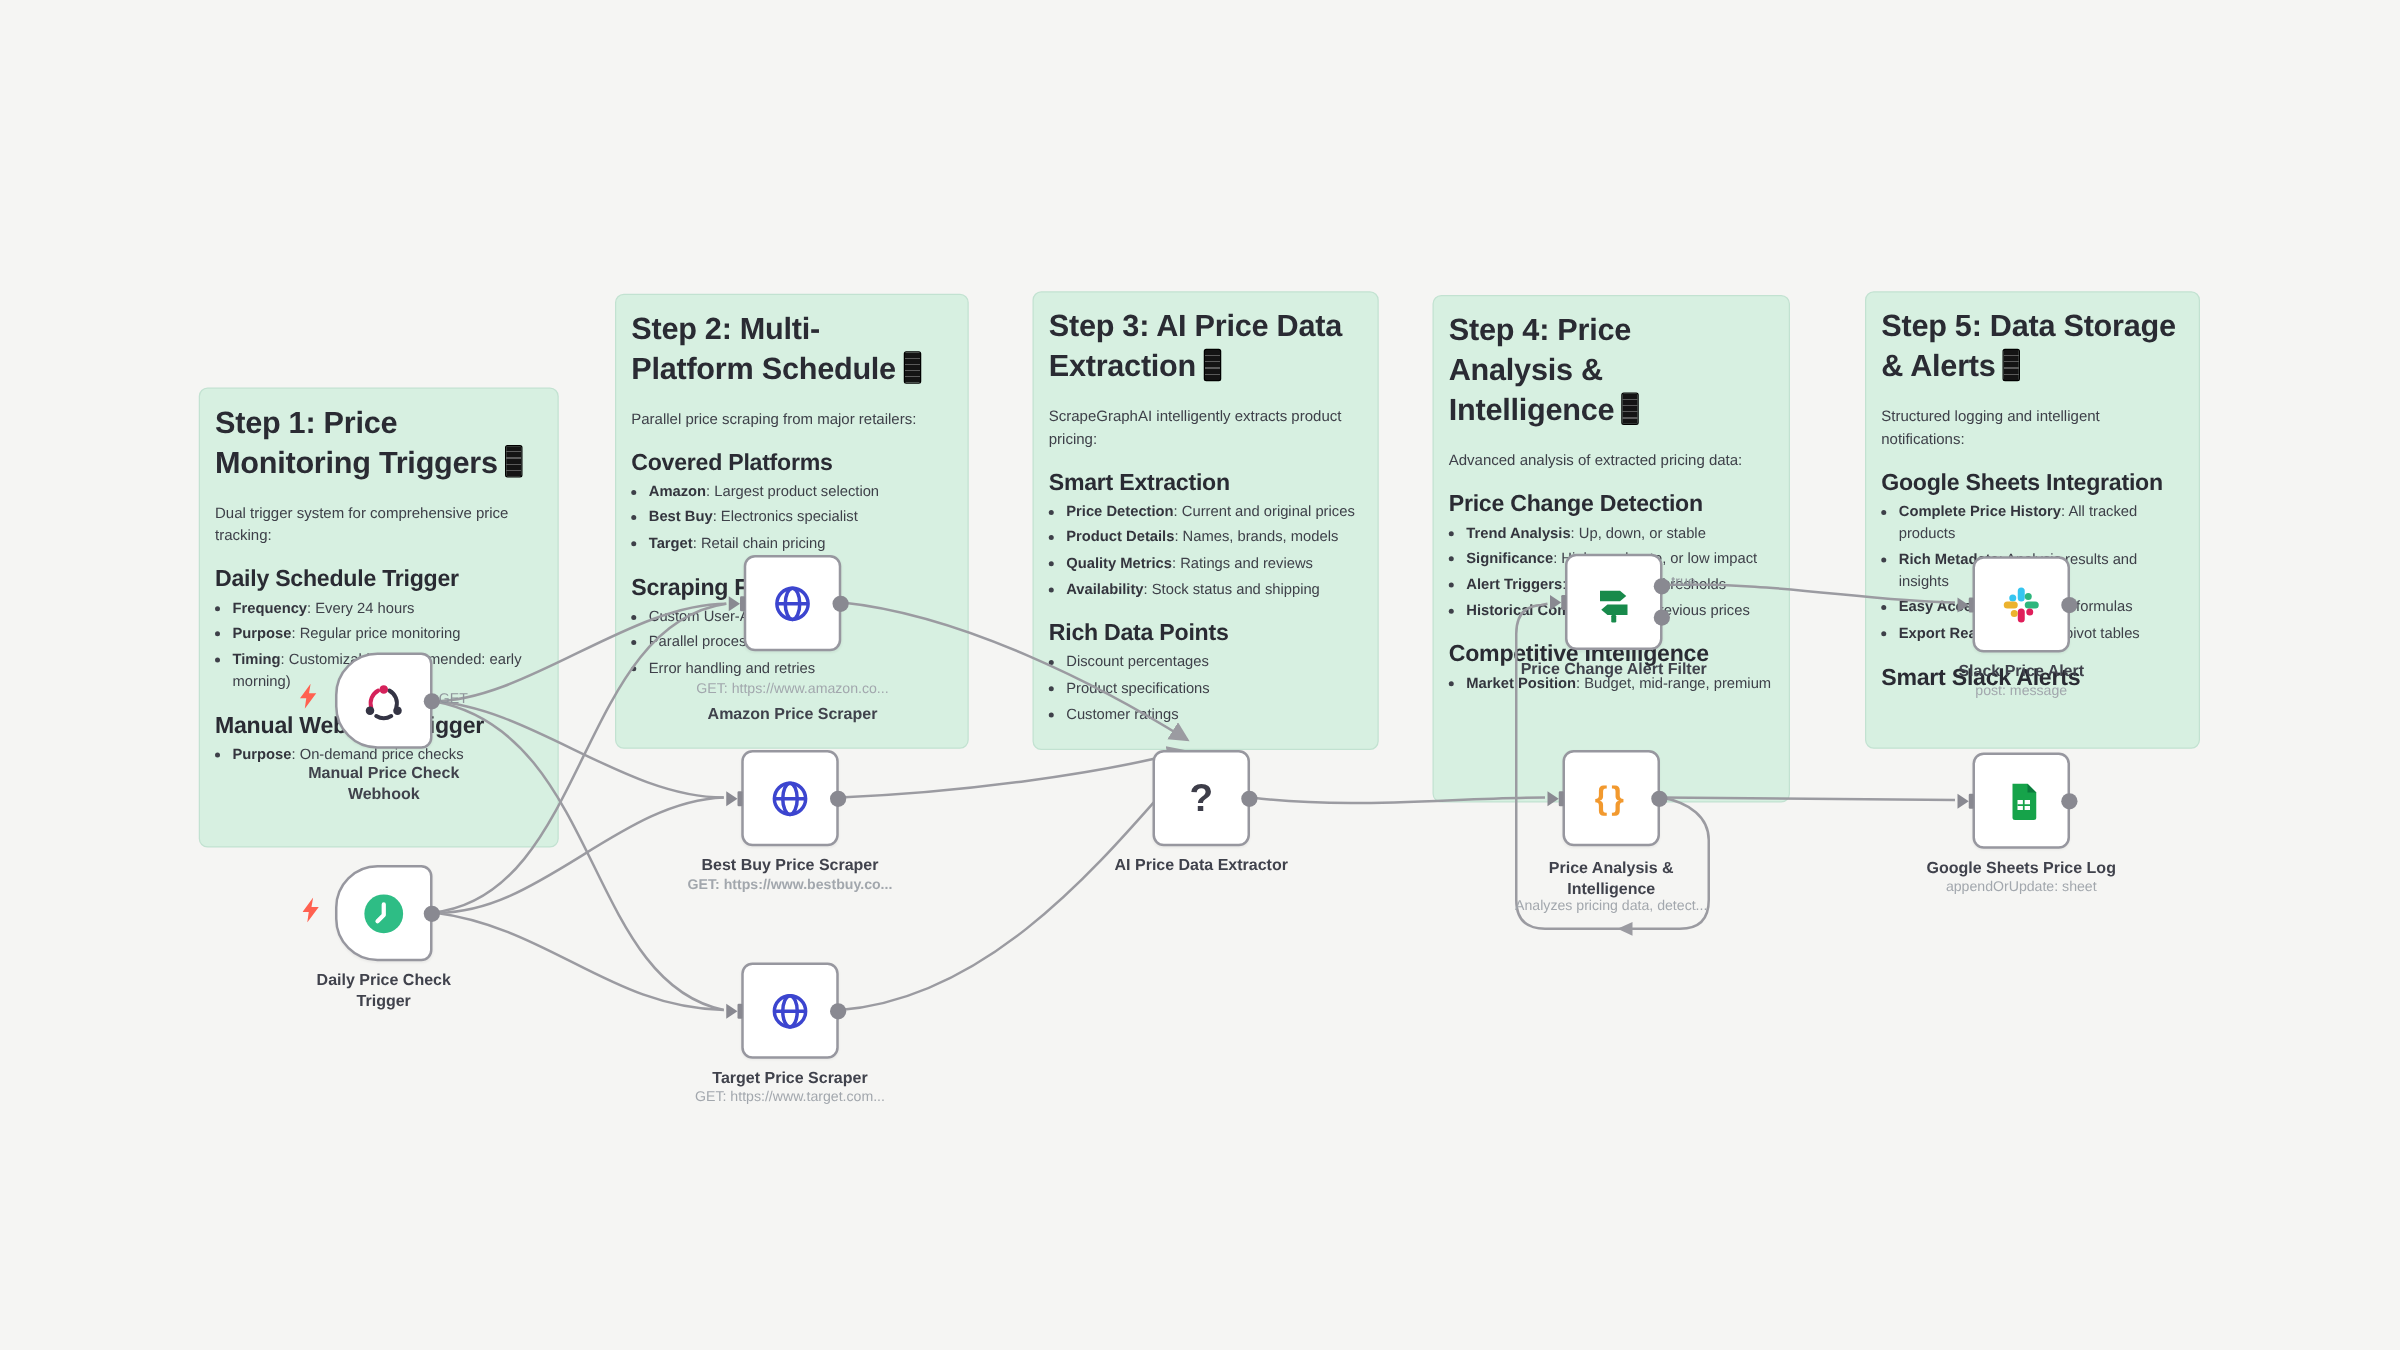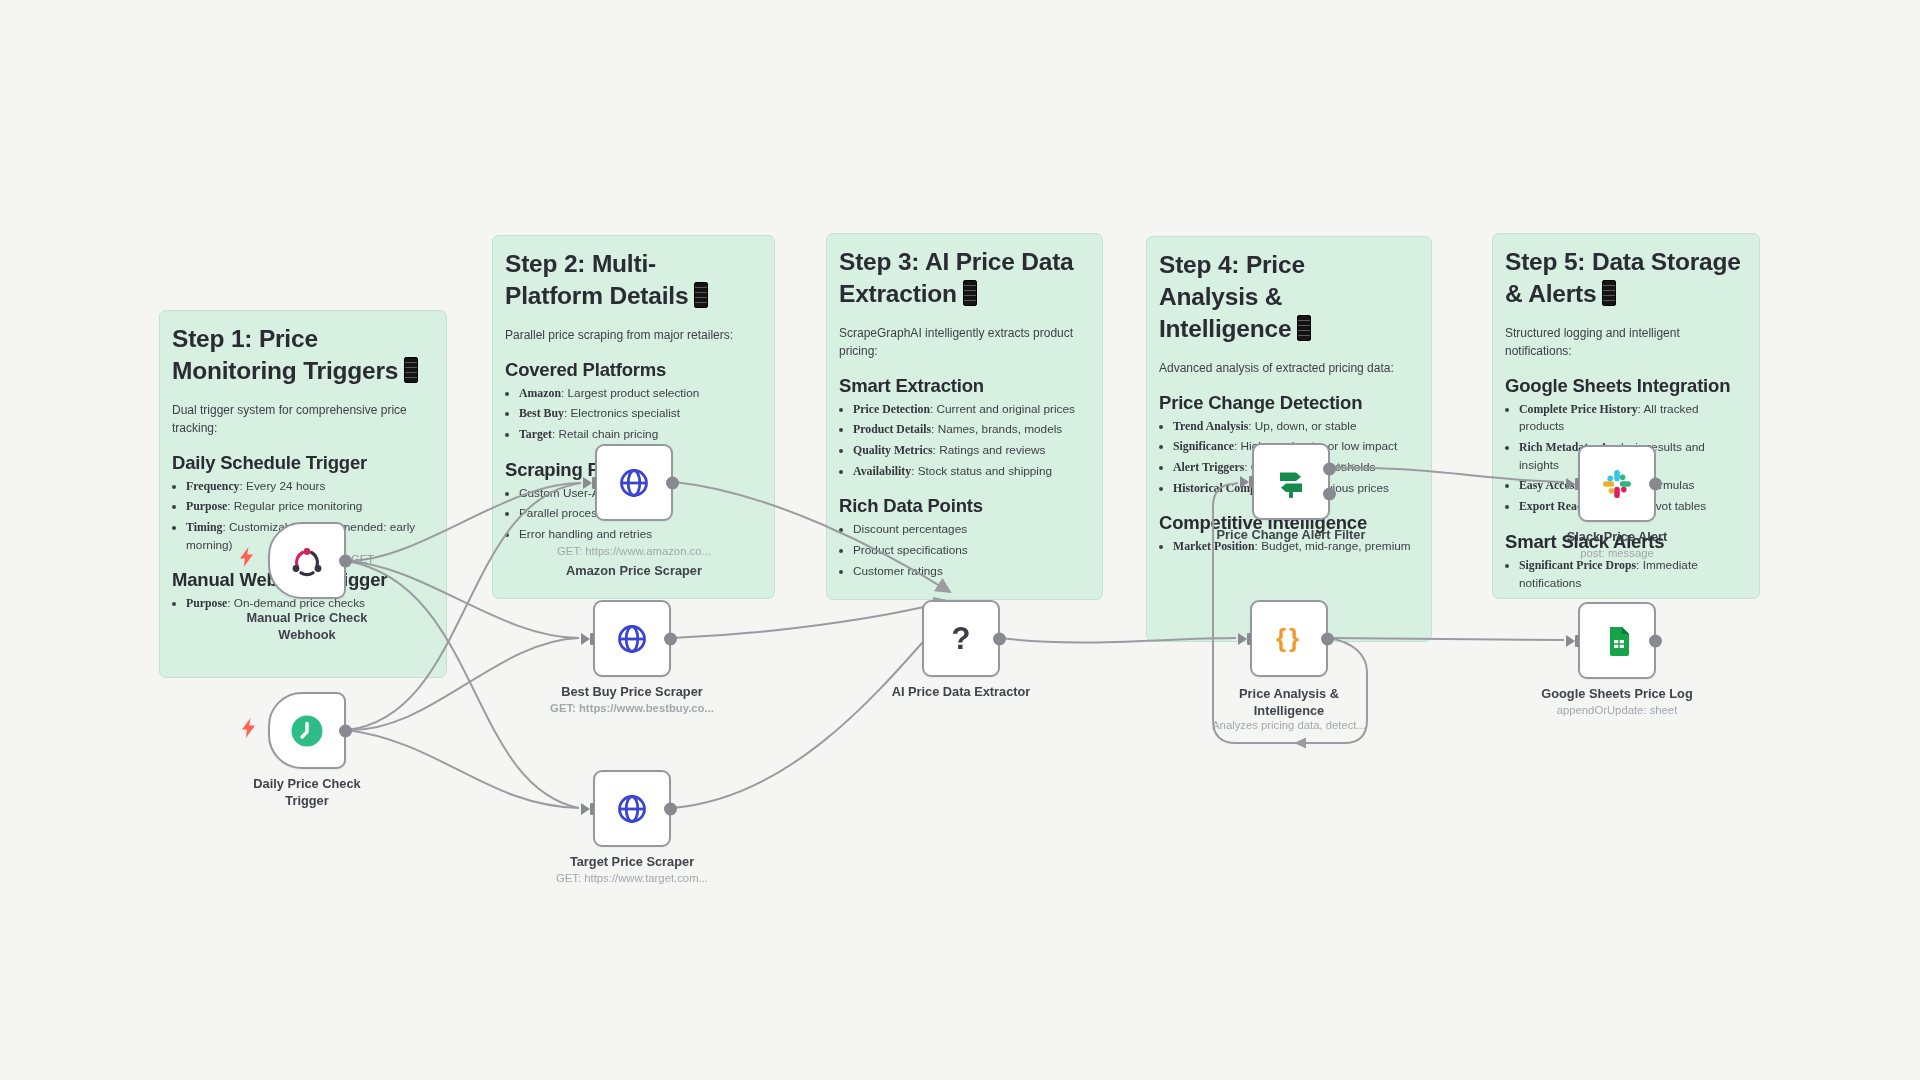--- a/index.html
+++ b/index.html
@@ -9,21 +9,21 @@
   
   .sticky{position:absolute;background:#d7f0e1;border:1px solid #c2e2d1;border-radius:7px;
     padding:10px 12px;box-sizing:border-box;overflow:hidden;z-index:1;color:#3e4049;}
   .s-title{font-size:24.5px;font-weight:700;color:#2a2b33;line-height:1.3;margin-top:2px;letter-spacing:-.2px;}
   .tofu{display:inline-block;width:12px;height:24px;margin-left:6px;vertical-align:-4px;border-radius:2px;
     background:repeating-linear-gradient(#141414 0 4px,#5a5a5a 4px 5px);border:1px solid #000;}
   .s-intro{font-size:12px;line-height:1.5;margin:14px 0 0;}
   .s-h2{font-size:18.5px;font-weight:700;color:#2a2b33;margin:15px 0 4px;letter-spacing:-.2px;}
   .sticky ul{margin:4px 0 0;padding-left:14px;font-size:11.8px;line-height:1.5;}
   .sticky li{margin:0 0 3px;}
-  .sticky li b{color:#34353e;font-family:Liberation Serif, serif;}
+  .sticky li b{color:#34353e;}
 
   
   .node{position:absolute;width:78px;height:77px;background:#fff;border:2px solid #97979f;
     border-radius:9px;z-index:4;box-sizing:border-box;display:flex;align-items:center;justify-content:center;
     box-shadow:0 1px 2px rgba(0,0,0,.05);}
   .node.trigger{border-radius:34px 9px 9px 34px;}
   .node svg.ic{width:40px;height:40px;display:block;}
   .qmark{font-size:31px;font-weight:700;color:#3d3d49;}
   .braces{font-size:26px;font-weight:700;color:#f2992e;letter-spacing:3px;}
   .out{position:absolute;right:-8px;top:50%;transform:translateY(-50%);width:13px;height:13px;
@@ -58,21 +58,21 @@
       <li><b>Purpose</b><span>: Regular price monitoring</span></li>
       <li><b>Timing</b><span>: Customizable (recommended: early morning)</span></li>
     </ul>
     <div class="s-h2">Manual Webhook Trigger</div>
     <ul>
       <li><b>Purpose</b><span>: On-demand price checks</span></li>
     </ul>
   </div>
 
   <div class="sticky" style="left:492px;top:235px;width:283px;height:364px;">
-    <div class="s-title" style="max-width:242px;"><span>Step 2: Multi-Platform Details</span><span class="tofu"></span></div>
+    <div class="s-title" style="max-width:242px;"><span>Step 2: Multi-Platform Schedule</span><span class="tofu"></span></div>
     <div class="s-intro">Parallel price scraping from major retailers:</div>
     <div class="s-h2">Covered Platforms</div>
     <ul>
       <li><b>Amazon</b><span>: Largest product selection</span></li>
       <li><b>Best Buy</b><span>: Electronics specialist</span></li>
       <li><b>Target</b><span>: Retail chain pricing</span></li>
     </ul>
     <div class="s-h2">Scraping Features</div>
     <ul>
       <li><b></b><span>Custom User-Agent headers</span></li>
@@ -119,25 +119,20 @@
     <div class="s-title"><span>Step 5: Data Storage &amp; Alerts</span><span class="tofu"></span></div>
     <div class="s-intro">Structured logging and intelligent notifications:</div>
     <div class="s-h2">Google Sheets Integration</div>
     <ul>
       <li><b>Complete Price History</b><span>: All tracked products</span></li>
       <li><b>Rich Metadata</b><span>: Analysis results and insights</span></li>
       <li><b>Easy Access</b><span>: Sorting and formulas</span></li>
       <li><b>Export Ready</b><span>: CSV and pivot tables</span></li>
     </ul>
     <div class="s-h2">Smart Slack Alerts</div>
-    <ul>
-      <li><b>Significant Price Drops</b><span>: Immediate notifications</span></li>
-      <li><b>High Discounts</b><span>: 20%+ savings alerts</span></li>
-
-    </ul>
   </div>
 
   <svg id="wires" width="1920" height="1080">
     <defs>
       <marker id="arr" markerWidth="9" markerHeight="9" refX="7" refY="4" orient="auto">
         <path d="M0,0 L8,4 L0,8 Z" fill="#9b9ba1"></path>
       </marker>
     </defs>
 
     <path class="wire" d="M347,561 C420,561 505,483 581,483"></path>

